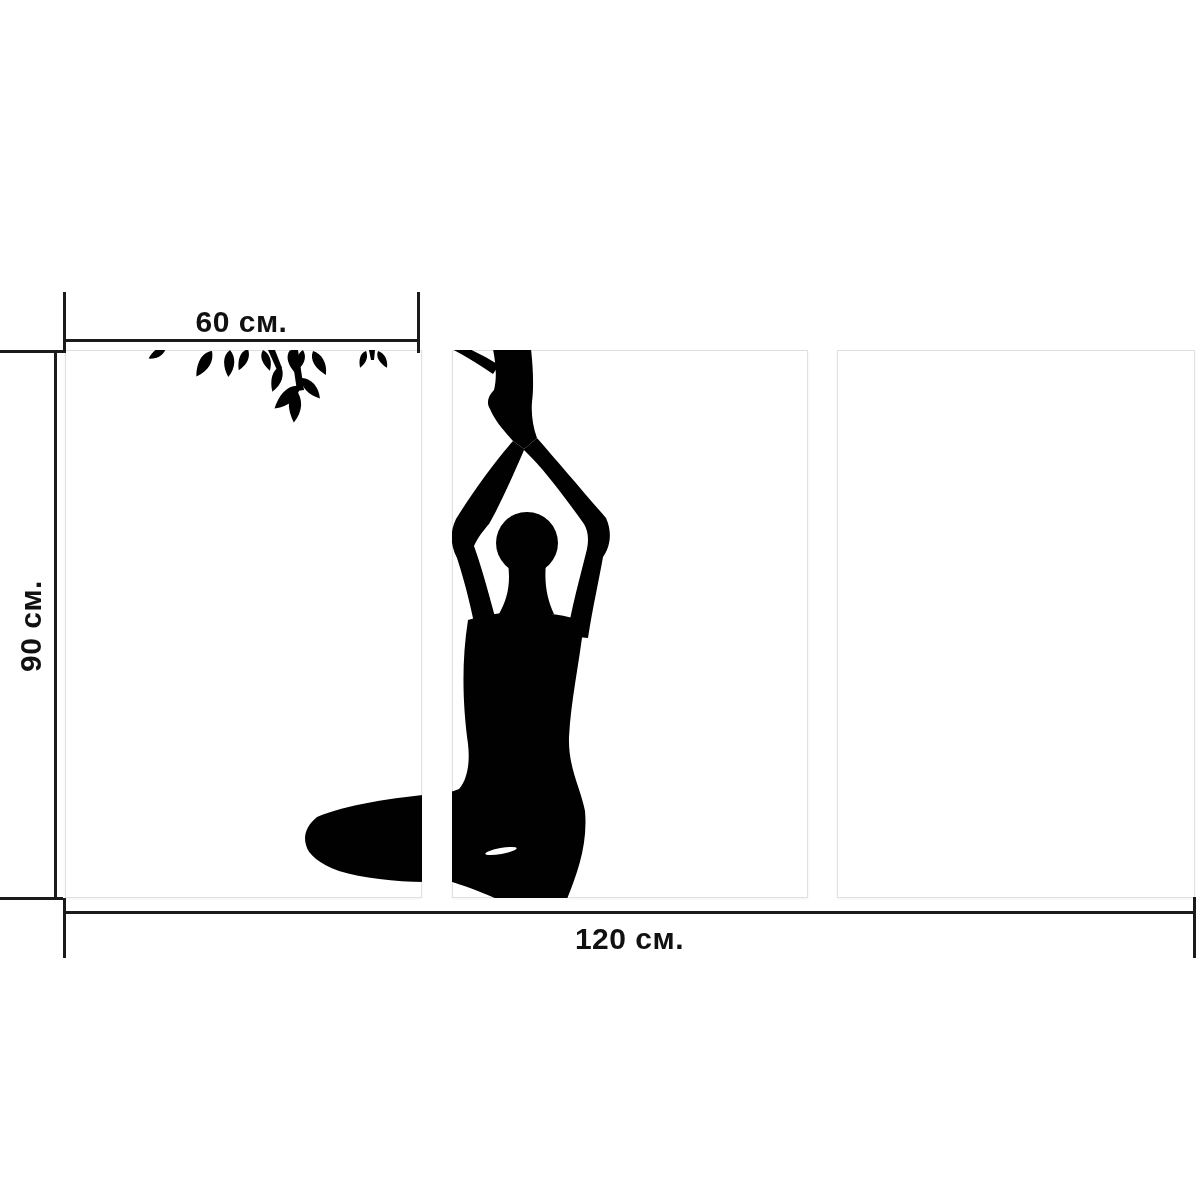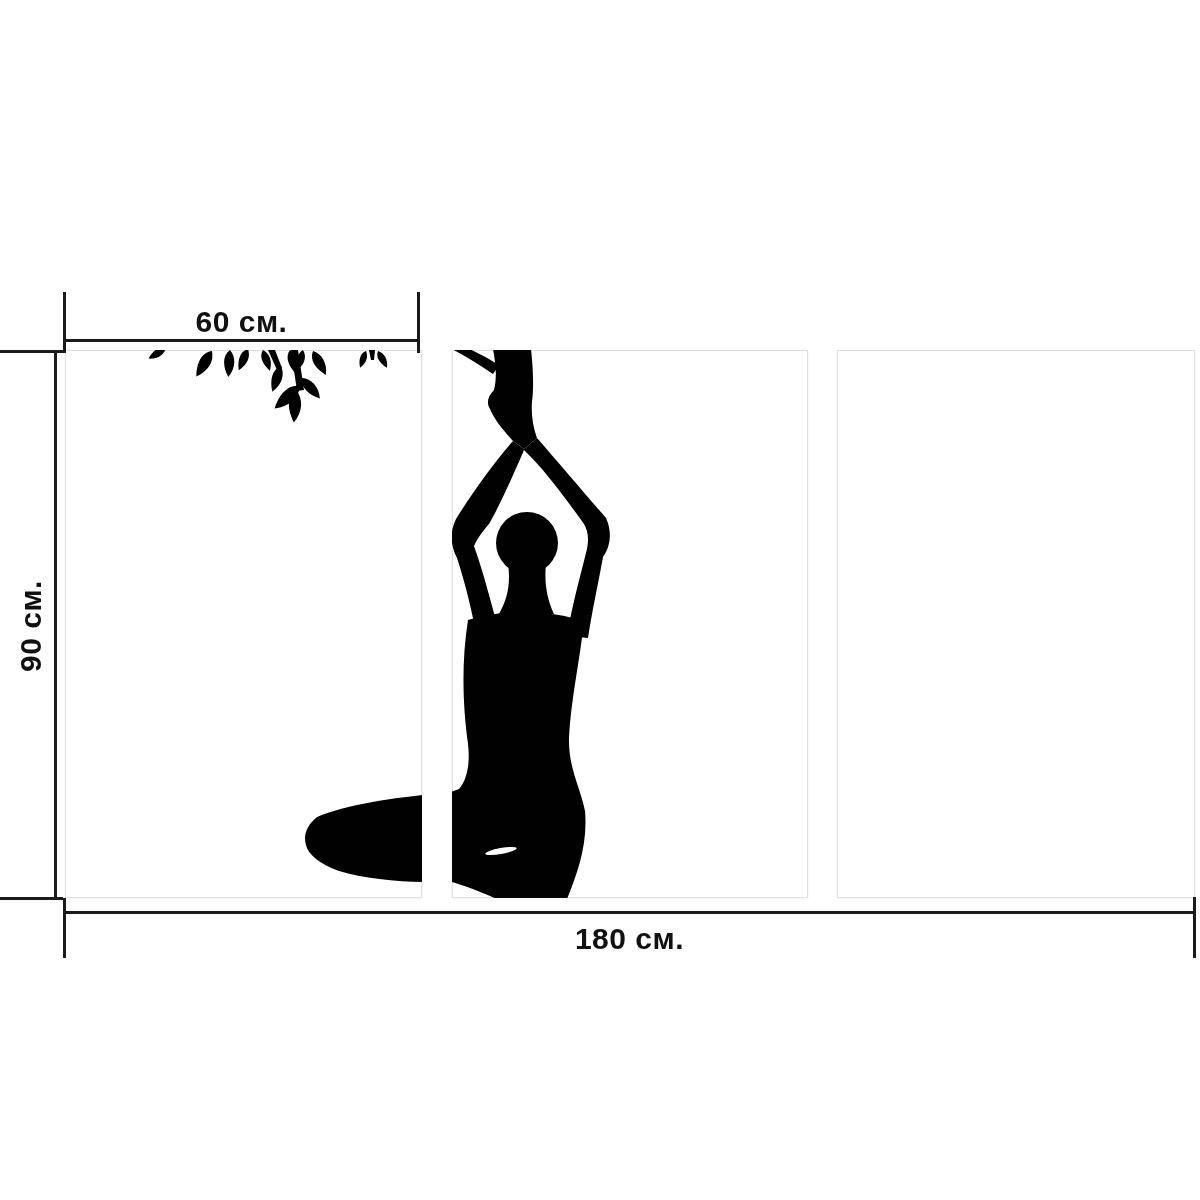--- a/index.html
+++ b/index.html
@@ -153,15 +153,15 @@
   <div class="dim" id="dim-top-tick-r"></div>
   <div class="dim" id="dim-left-line"></div>
   <div class="dim" id="dim-left-tick-t"></div>
   <div class="dim" id="dim-left-tick-b"></div>
   <div class="dim" id="dim-bottom-line"></div>
   <div class="dim" id="dim-bottom-tick-l"></div>
   <div class="dim" id="dim-bottom-tick-r"></div>
 
   <div class="dim-label" id="label-top">60 см.</div>
   <div class="dim-label" id="label-left">90 см.</div>
-  <div class="dim-label" id="label-bottom">180 см.</div>
+  <div class="dim-label" id="label-bottom">120 см.</div>
 
 </div>
 
 </body></html>

